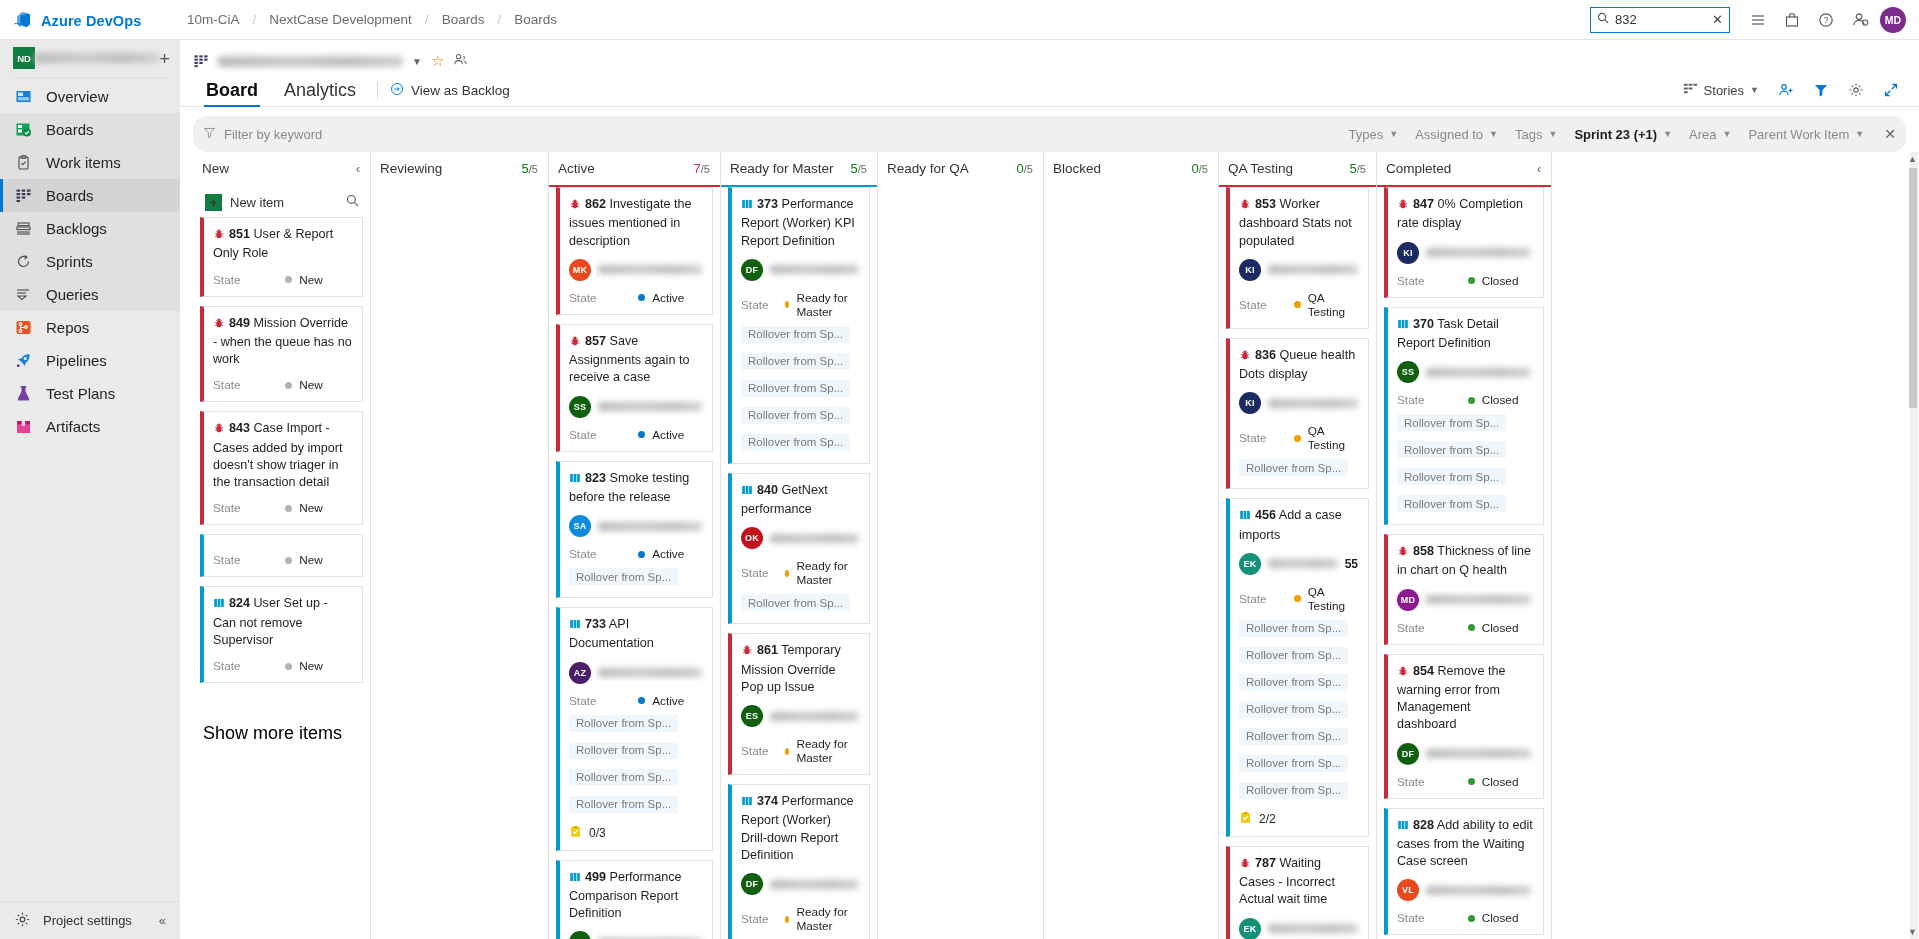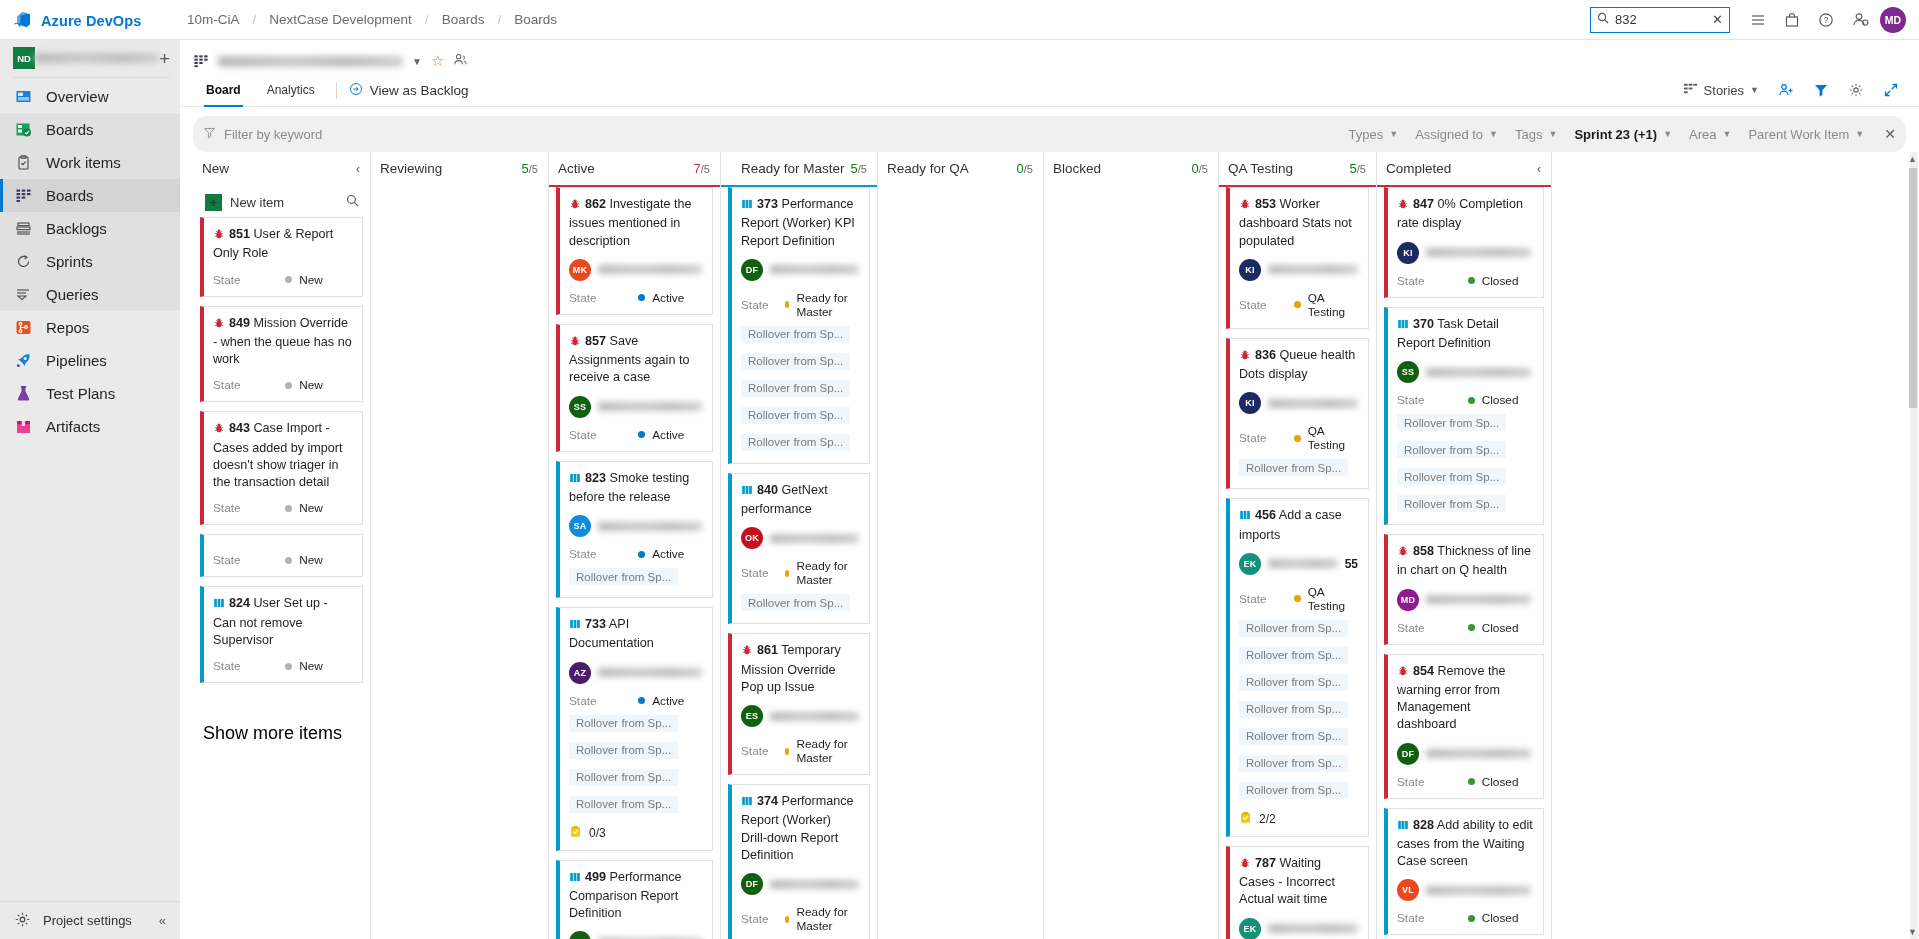--- a/index.html
+++ b/index.html
@@ -56,21 +56,21 @@
   .collapse-ic { margin-left:auto; padding-right:14px; color:#555; }
   
   .content { flex:1; display:flex; flex-direction:column; min-width:0; background:#fff; }
   .team-row { height:34px; display:flex; align-items:center; gap:9px; padding:8px 0 0 13px; }
   .team-icon { width:16px;height:16px;flex:none; }
   .team-blur { width:185px; height:11px; }
   .chev { color:#666; font-size:10px; }
   .star { color:#d68021; font-size:15px; cursor:pointer; }
   .people-ic { color:#666; cursor:pointer; }
   .tabs-row { display:flex; align-items:center; gap:0; padding-left:13px; height:33px; border-bottom:1px solid #e6e6e6; position:relative;}
-  .tab { padding:0 13px; height:33px; display:flex; align-items:center; font-size:12px; color:#333; cursor:pointer; position:relative;}
+  .tab { padding:0 13px; height:33px; display:flex; align-items:center; font-size:18px; color:#333; cursor:pointer; position:relative;}
   .tab.active { font-weight:bold; color:#0b0b0b; }
   .tab.active::after { content:""; position:absolute; left:11px; right:11px; bottom:0; height:2px; background:#0078d4;}
   .tab-sep { width:1px; height:17px; background:#d6d6d6; margin:0 8px; }
   .backlog-link { display:flex; align-items:center; gap:7px; color:#333; font-size:13.5px; cursor:pointer; padding-left:4px;}
   .tabs-right { margin-left:auto; display:flex; align-items:center; gap:5px; padding-right:13px; }
   .tbtn { display:flex; align-items:center; gap:6px; padding:3px 7px; color:#444; cursor:pointer; font-size:13px;}
   .filterbar {
     height:36px; background:#f0f0f0; display:flex; align-items:center;
     margin:9px 13px 0 13px; padding:0 10px; gap:10px;border-radius:14px;
   }
@@ -645,21 +645,21 @@
                       <rect x="10.8" y="2.6" width="3.6" height="10.8"></rect>
                     </g>
                   </svg></span><span class="id">499</span> <span>Performance Comparison Report Definition</span></div>
               <div class="assignee">
                 <span class="av" style="background:#11600f">SS</span>
                 <span class="blur av-blur"></span>
               </div>
             </div>
           </div>
         </div>
-        <div class="col" style="width: 157px; align-items: flex-end;">
+        <div class="col" style="width: 157px;">
           <div class="col-head">
             <span class="col-title">Ready for Master</span>
             <span class="col-count"><span class="cc-green">5</span><span class="cc-slash">/5</span></span>
           </div>
           <div class="col-body" style="border-top: 2px solid rgb(0, 156, 204);">
             <div class="card pbi"><div class="card-title"><span class="wi-ic"><svg width="12" height="12" viewBox="0 0 16 16">
                     <g fill="#009ccc">
                       <rect x="1.6" y="2.6" width="3.6" height="10.8"></rect>
                       <rect x="6.2" y="2.6" width="3.6" height="10.8"></rect>
                       <rect x="10.8" y="2.6" width="3.6" height="10.8"></rect>

